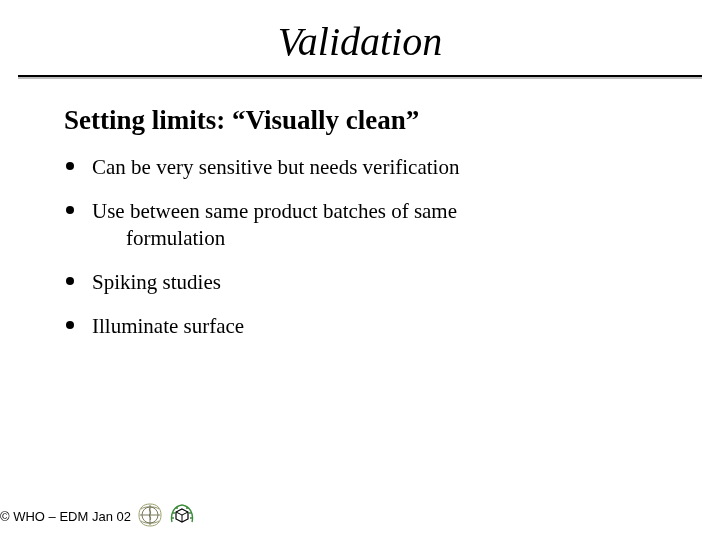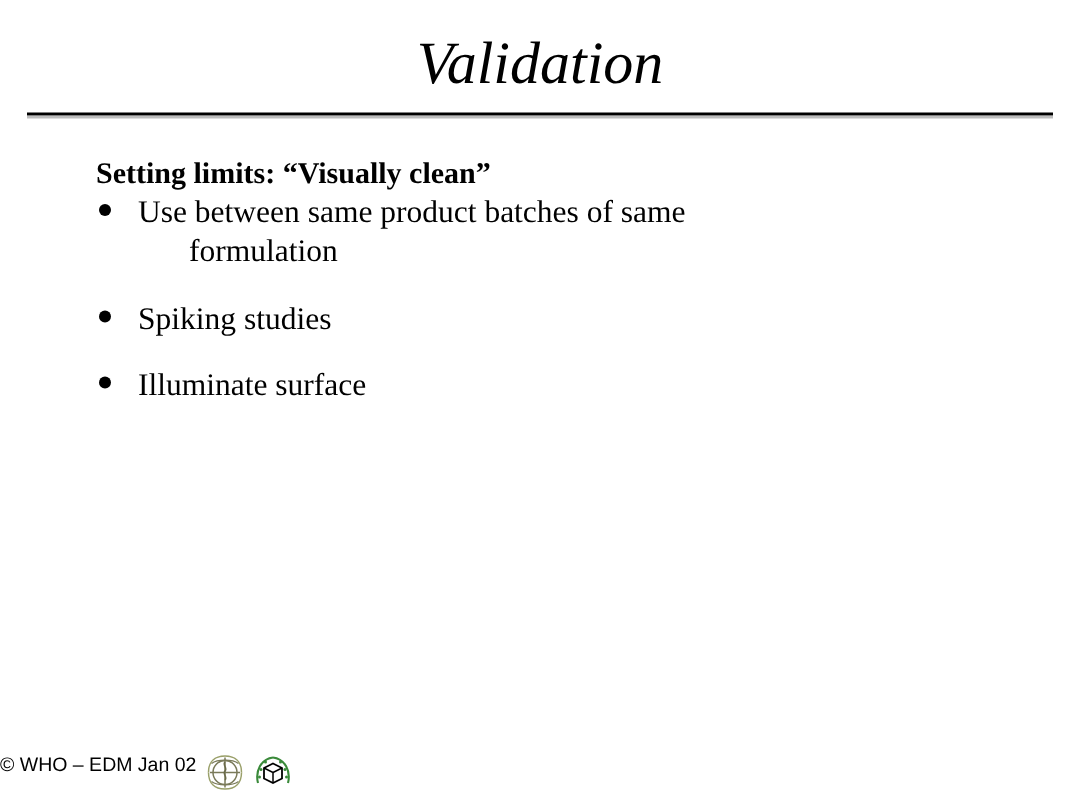--- a/index.html
+++ b/index.html
@@ -31,21 +31,22 @@
     border: none;
     border-top: 2px solid #000;
     margin: 0 18px 0 18px;
     box-shadow: 0 2px 0 0 #bdbdbd;
   }
   .content {
     padding: 28px 64px 0 64px;
   }
   .subtitle {
     font-weight: 700;
-    font-size: 20px;
+    font-size: 27px;
+    margin-bottom: 18px;
     font-family: "Times New Roman", Times, serif;
   }
   ul.bullets {
     list-style: none;
     padding: 0;
     margin: 0;
   }
   ul.bullets li {
     font-size: 21px;
     line-height: 1.25;
@@ -80,40 +81,44 @@
     align-items: center;
     font-family: "Comic Sans MS", "Comic Sans", cursive, sans-serif;
     font-size: 13px;
   }
   .footer-left {
     padding-left: 14px;
     flex: 1 1 auto;
   }
   .footer-right {
     display: flex;
-    align-items: flex-start;
+    align-items: center;
     gap: 6px;
     padding-right: 8px;
   }
   .logo {
     display: inline-block;
   }
 </style>
 </head>
 <body>
 
 <div class="slide">
 
   <div class="title">Validation</div>
   <hr class="rule">
 
   <div class="content">
     <div class="subtitle">Setting limits:  “Visually clean”</div>
 
     <ul class="bullets">
+      <li>
+        <span class="bullet-dot"></span>
+        <span class="bullet-text">Can be very sensitive but needs verification</span>
+      </li>
       <li>
         <span class="bullet-dot"></span>
         <span class="bullet-text">
           <span>Use between same product batches of same</span>
           <span class="wrap-indent">formulation</span>
         </span>
       </li>
       <li>
         <span class="bullet-dot"></span>
         <span class="bullet-text">Spiking studies</span>

